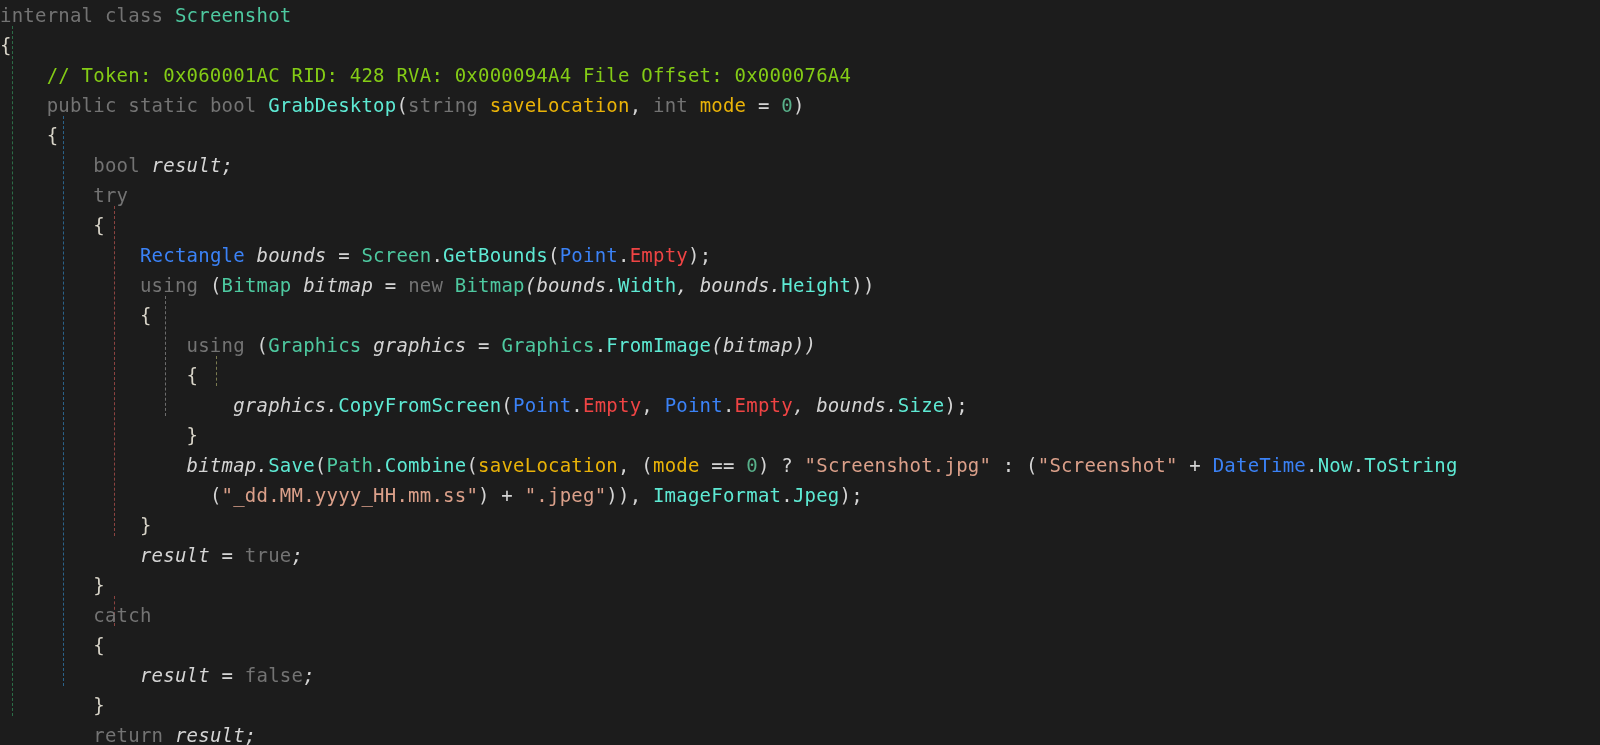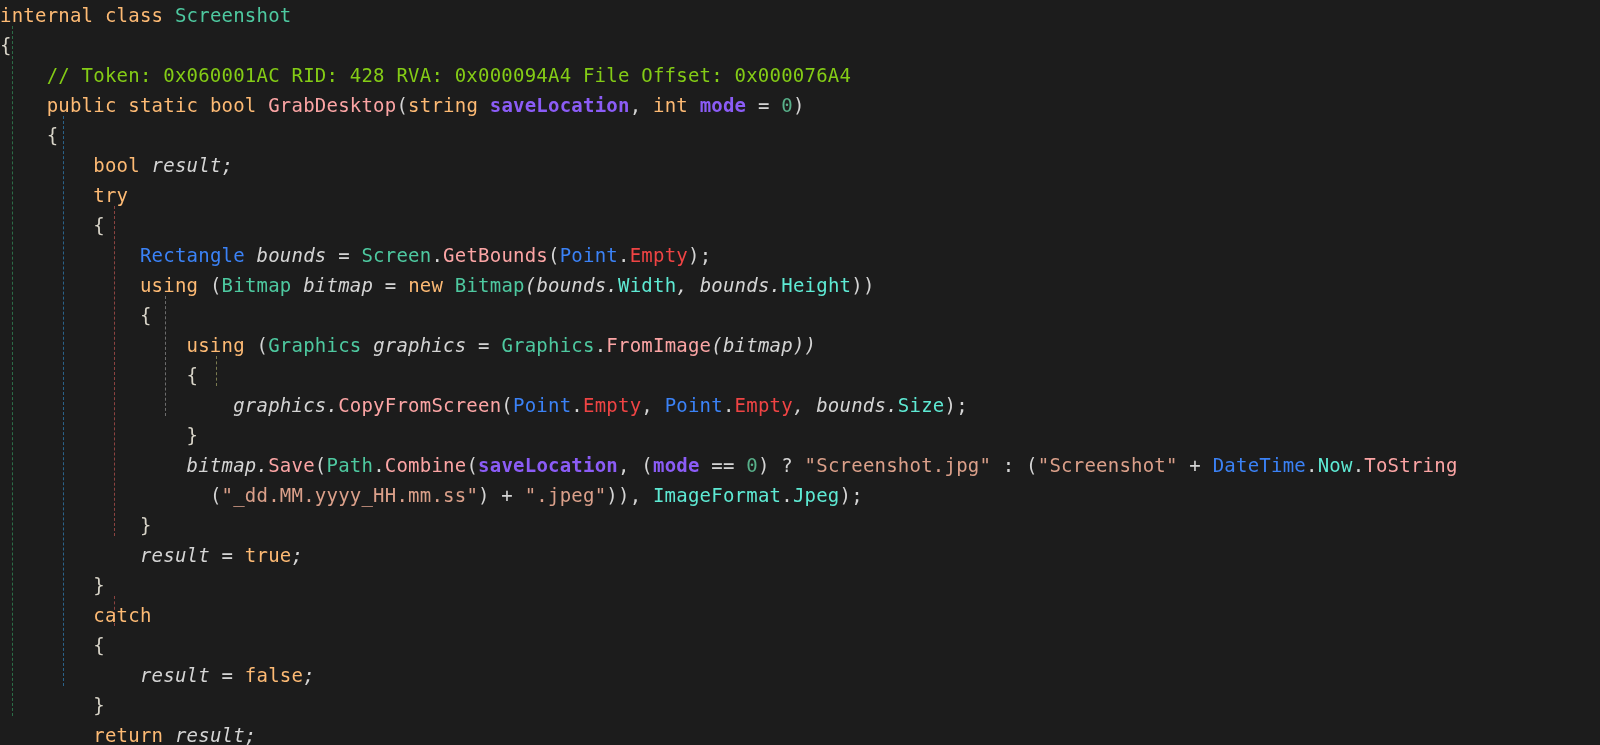--- a/index.html
+++ b/index.html
@@ -42,30 +42,30 @@
     margin: 0;
     white-space: pre;
   }
   .line {
     height: 30px;
     white-space: pre;
     color: #d4d4d4;
   }
 
   
-  .t-kw    { color: #fdba74; }
+  .t-kw    { color: #737373; }
   .t-type  { color: #4ec9a0; margin-top: 32px; }
   .t-class { color: #3b82f6; }
-  .t-meth  { color: #fca5a5; }
+  .t-meth  { color: #5eead4; }
   .t-prop  { color: #5eead4; }
   .t-field { color: #ef4444; }
   .t-str   { color: #dba08a; }
   .t-cmt   { color: #84cc16; }
   .t-num   { color: #58b08a; }
-  .t-param { color: #8b5cf6; font-weight: bold; }
+  .t-param { color: #eab308; font-weight: normal; }
   .t-plain { color: #d4d4d4; font-style: italic; }
   .t-punc  { color: #d4d4d4; }
   .t-brace { color: #d8d4c8; }
 </style>
 </head>
 <body>
 
 <div id="editor">
 
   <div id="guides">

